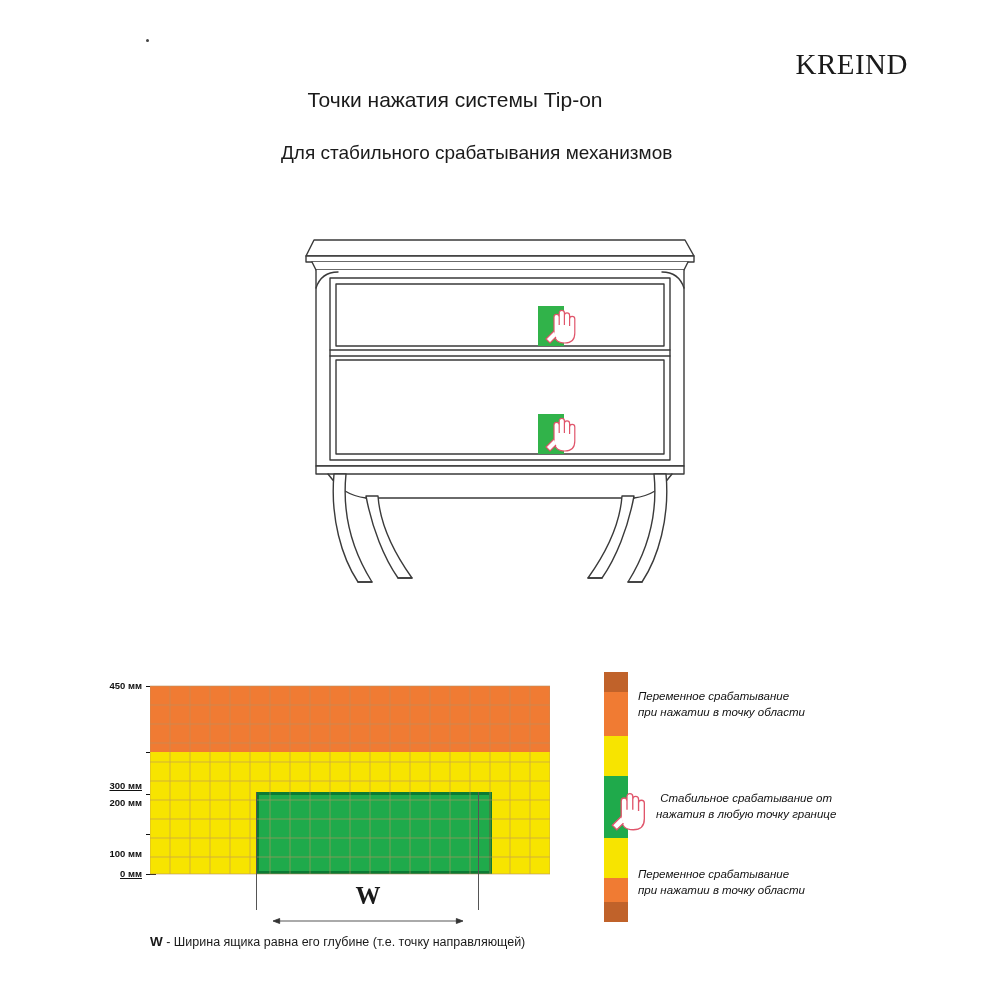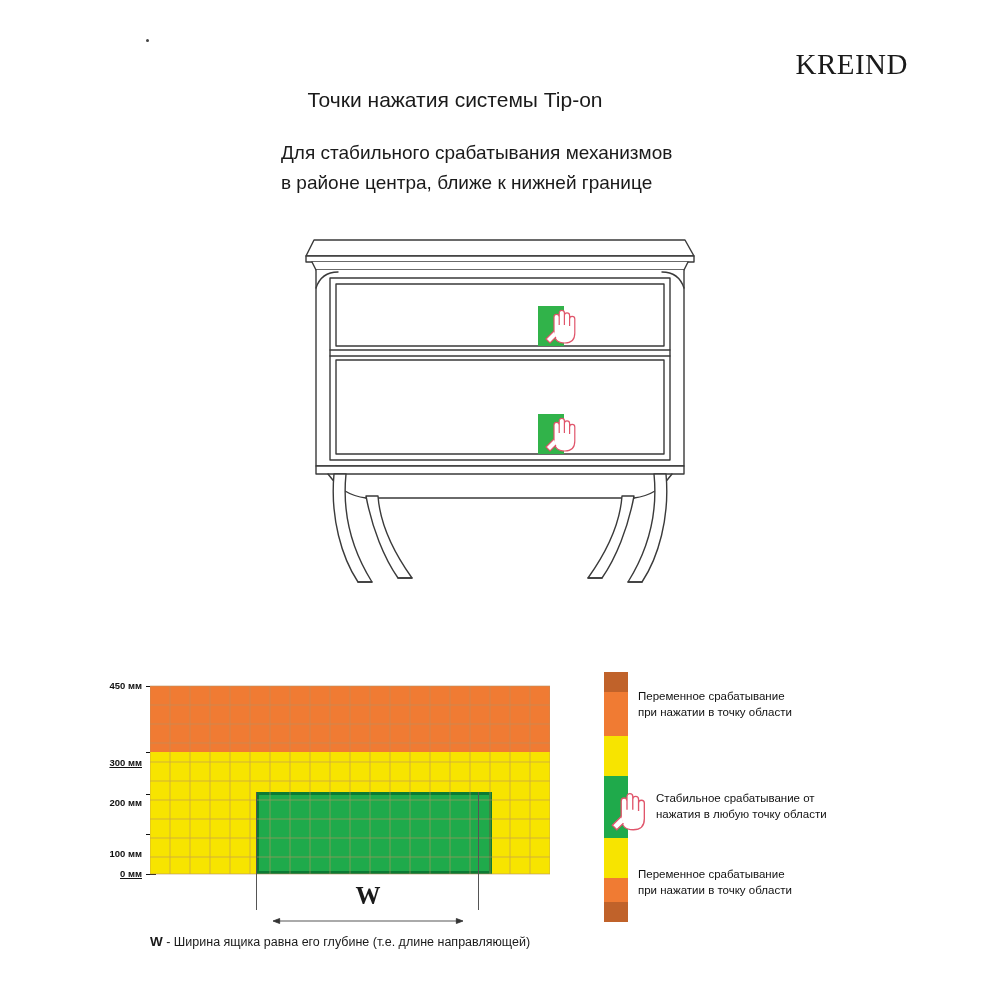--- a/index.html
+++ b/index.html
@@ -178,23 +178,24 @@
     width: 24px;
     height: 250px;
   }
   .legend-strip div { width: 24px; }
   .legend-text {
     position: absolute;
     left: 34px;
     font-size: 11.5px;
     line-height: 16px;
     color: #111;
+    font-style: italic;
   }
   .lt1 { top: 16px; }
-  .lt2 { top: 118px; left: 52px; }
+  .lt2 { top: 118px; left: 52px; text-align: center; }
   .lt3 { top: 194px; }
   .legend-hand {
     position: absolute;
     left: 6px;
     top: 120px;
     width: 38px;
     height: 40px;
   }
 </style>
 </head>
@@ -202,21 +203,20 @@
 
 <div class="page">
 
   <div class="dot-mark"></div>
 
   <div class="brand">KREIND</div>
   <div class="subtitle">Точки нажатия системы Tip-on</div>
 
   <div class="intro">
     <div>Для стабильного срабатывания механизмов</div>
-    <div>в районе центра, ближе к нижней границе</div>
   </div>
 
   <div class="cabinet">
     <svg width="440" height="372" viewBox="0 0 440 372" fill="none" stroke="#3a3a3a" stroke-width="1.4" stroke-linejoin="round" stroke-linecap="round">
 
       <path d="M26 28 L34 12 L405 12 L414 28 Z" fill="#fff"></path>
       <path d="M26 28 L414 28 L414 34 L26 34 Z" fill="#fff"></path>
       <path d="M32 34 L36 42 L404 42 L408 34" fill="#fff"></path>
 
       <path d="M36 42 L36 238 L404 238 L404 42" fill="#fff"></path>
@@ -257,21 +257,21 @@
     </div>
     <div class="press-marker pm2">
       <svg class="hand" viewBox="0 0 34 36">
         <path d="M10 22 L10 8 a2.6 2.6 0 0 1 5.2 0 L15.2 16 L15.2 4 a2.6 2.6 0 0 1 5.2 0 L20.4 16 L20.4 6.5 a2.6 2.6 0 0 1 5.2 0 L25.6 17 L25.6 10 a2.6 2.6 0 0 1 5.2 0 L30.8 24 c0 7 -4 10 -10 10 -7 0 -10.8 -3 -10.8 -12 z" fill="#ffffff" stroke="#e0556b" stroke-width="1.2"></path>
         <path d="M10 22 L2 30 L6 34 L12 28" fill="#ffffff" stroke="#e0556b" stroke-width="1.2"></path>
       </svg>
     </div>
   </div>
 
   <div class="axis-label" style="left:82px; top:680px;">450 мм</div>
-  <div class="axis-label" style="left:82px; top:757px;text-decoration:underline;">300 мм</div>
+  <div class="axis-label" style="left:82px; top:780px;text-decoration:underline;">300 мм</div>
   <div class="axis-label" style="left:82px; top:797px;">200 мм</div>
   <div class="axis-label" style="left:82px; top:848px;">100 мм</div>
   <div class="axis-label" style="left:82px; top:868px;text-decoration:underline;">0 мм</div>
 
   <div class="tick" style="left:146px; top:686px;"></div>
   <div class="tick" style="left:146px; top:752px;"></div>
   <div class="tick" style="left:146px; top:794px;"></div>
   <div class="tick" style="left:146px; top:834px;"></div>
   <div class="tick" style="left:146px; top:874px;"></div>
 
@@ -326,21 +326,21 @@
   <div class="w-wrap">
     <div class="w-letter">W</div>
     <svg class="dim-line" width="230" height="12" viewBox="0 0 230 12" stroke="#333" stroke-width="1" fill="#333">
       <line x1="8" y1="6" x2="222" y2="6"></line>
       <path d="M1 6 L9 3 L9 9 Z"></path>
       <path d="M229 6 L221 3 L221 9 Z"></path>
     </svg>
   </div>
 
   <div class="footnote">
-    <b>W</b><span> - Ширина ящика равна его глубине (т.е. длине направляющей)</span>
+    <b>W</b><span> - Ширина ящика равна его глубине (т.е. точку направляющей)</span>
   </div>
 
   <div class="legend">
     <div class="legend-strip">
       <div style="height:20px; background:#c0622a;"></div>
       <div style="height:44px; background:#f07b33;"></div>
       <div style="height:40px; background:#f7e400;"></div>
       <div style="height:62px; background:#1faa4b;"></div>
       <div style="height:40px; background:#f7e400;"></div>
       <div style="height:24px; background:#f07b33;"></div>
@@ -352,21 +352,21 @@
       <path d="M10 22 L2 30 L6 34 L12 28" fill="#ffffff" stroke="#e0556b" stroke-width="1.2"></path>
     </svg>
 
     <div class="legend-text lt1">
       <div>Переменное срабатывание</div>
       <div>при нажатии в точку области</div>
     </div>
 
     <div class="legend-text lt2">
       <div>Стабильное срабатывание от</div>
-      <div>нажатия в любую точку области</div>
+      <div>нажатия в любую точку границе</div>
     </div>
 
     <div class="legend-text lt3">
       <div>Переменное срабатывание</div>
       <div>при нажатии в точку области</div>
     </div>
   </div>
 
 </div>
 

